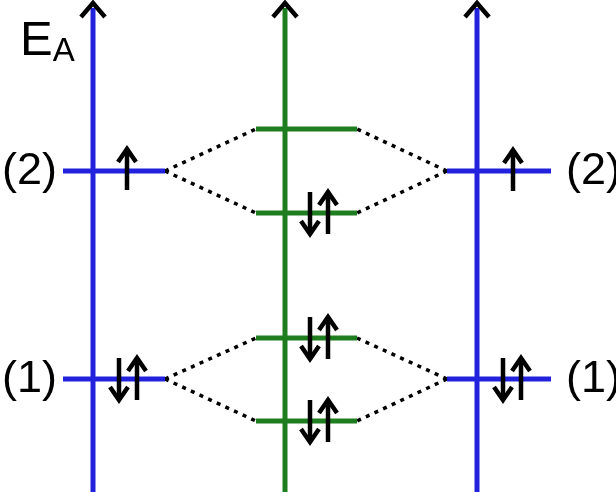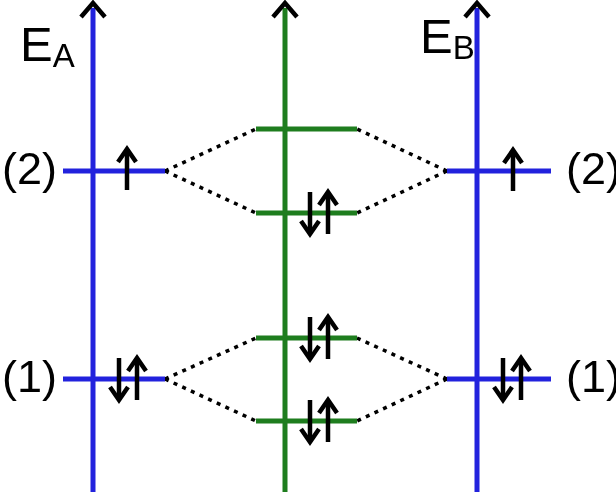--- a/index.html
+++ b/index.html
@@ -165,25 +165,22 @@
         <line class="spin" x1="503" y1="358" x2="503" y2="400"></line>
         <polyline class="spin" points="494,387 503,400 512,387"></polyline>
       </g>
       <g>
         <line class="spin" x1="521" y1="358" x2="521" y2="400"></line>
         <polyline class="spin" points="512,371 521,358 530,371"></polyline>
       </g>
     </g>
   </svg>
 
-  <div class="axis-label" style="left:20px; top:20px;">
+  <div class="axis-label" style="left:20px; top:14px;">
     <span class="base">E</span><span class="sub">A</span>
-  </div>
-  <div class="axis-label" style="left:420px; top:12px;">
-    <span class="base">E</span><span class="sub">B</span>
   </div>
 
   <div class="level-label" style="left:2px; top:146px;">(2)</div>
   <div class="level-label" style="left:2px; top:354px;">(1)</div>
   <div class="level-label" style="left:566px; top:146px;">(2)</div>
   <div class="level-label" style="left:566px; top:354px;">(1)</div>
 
 </div>
 
 </body></html>

